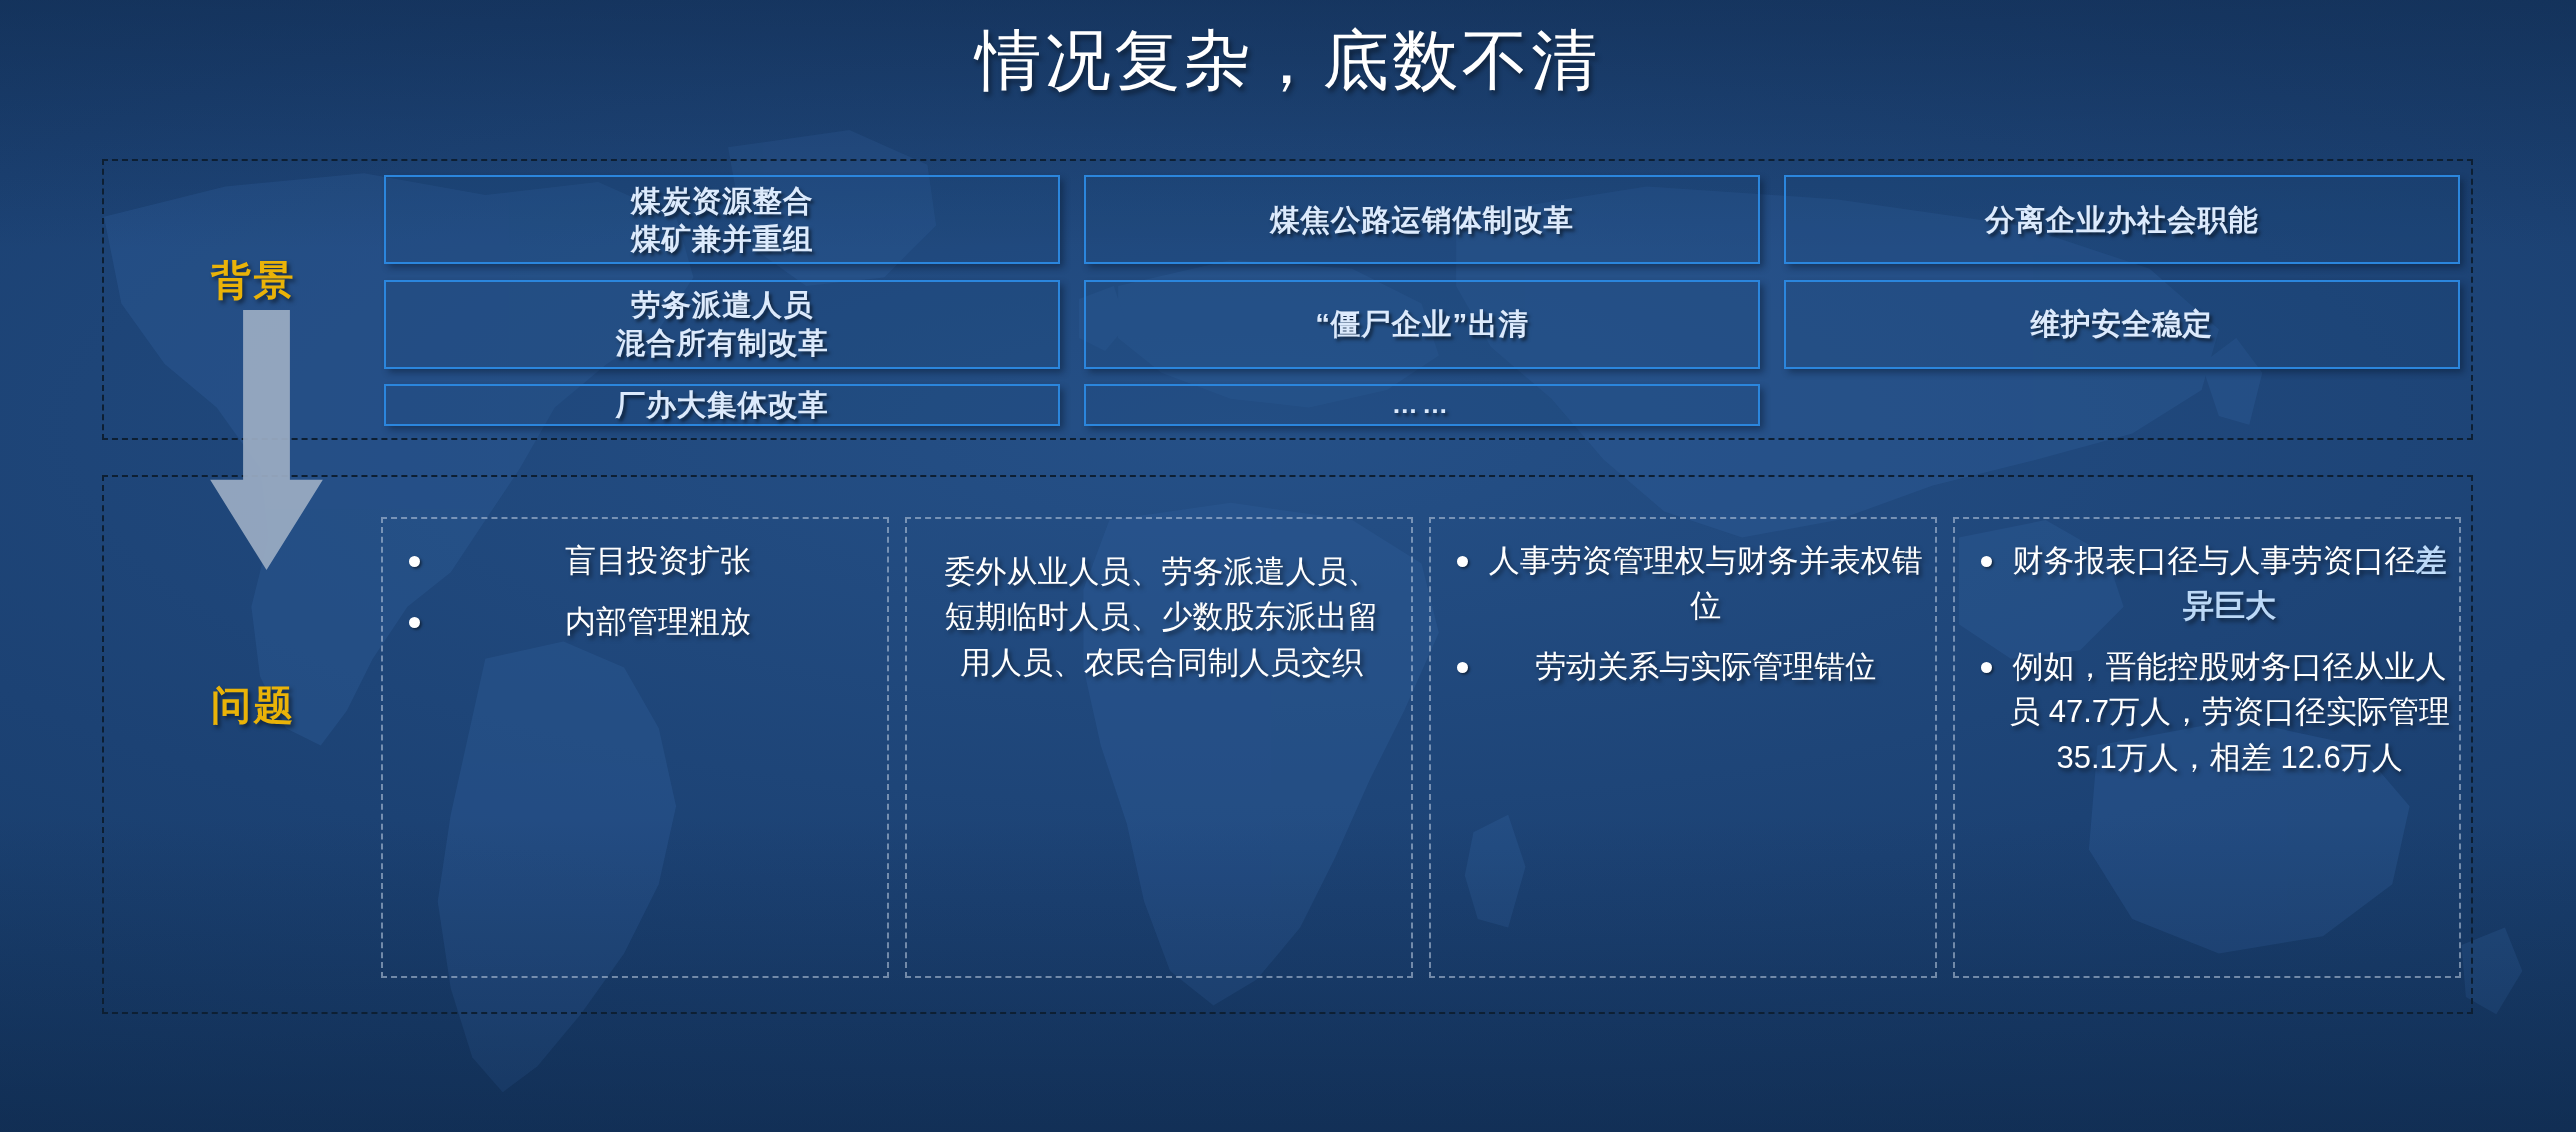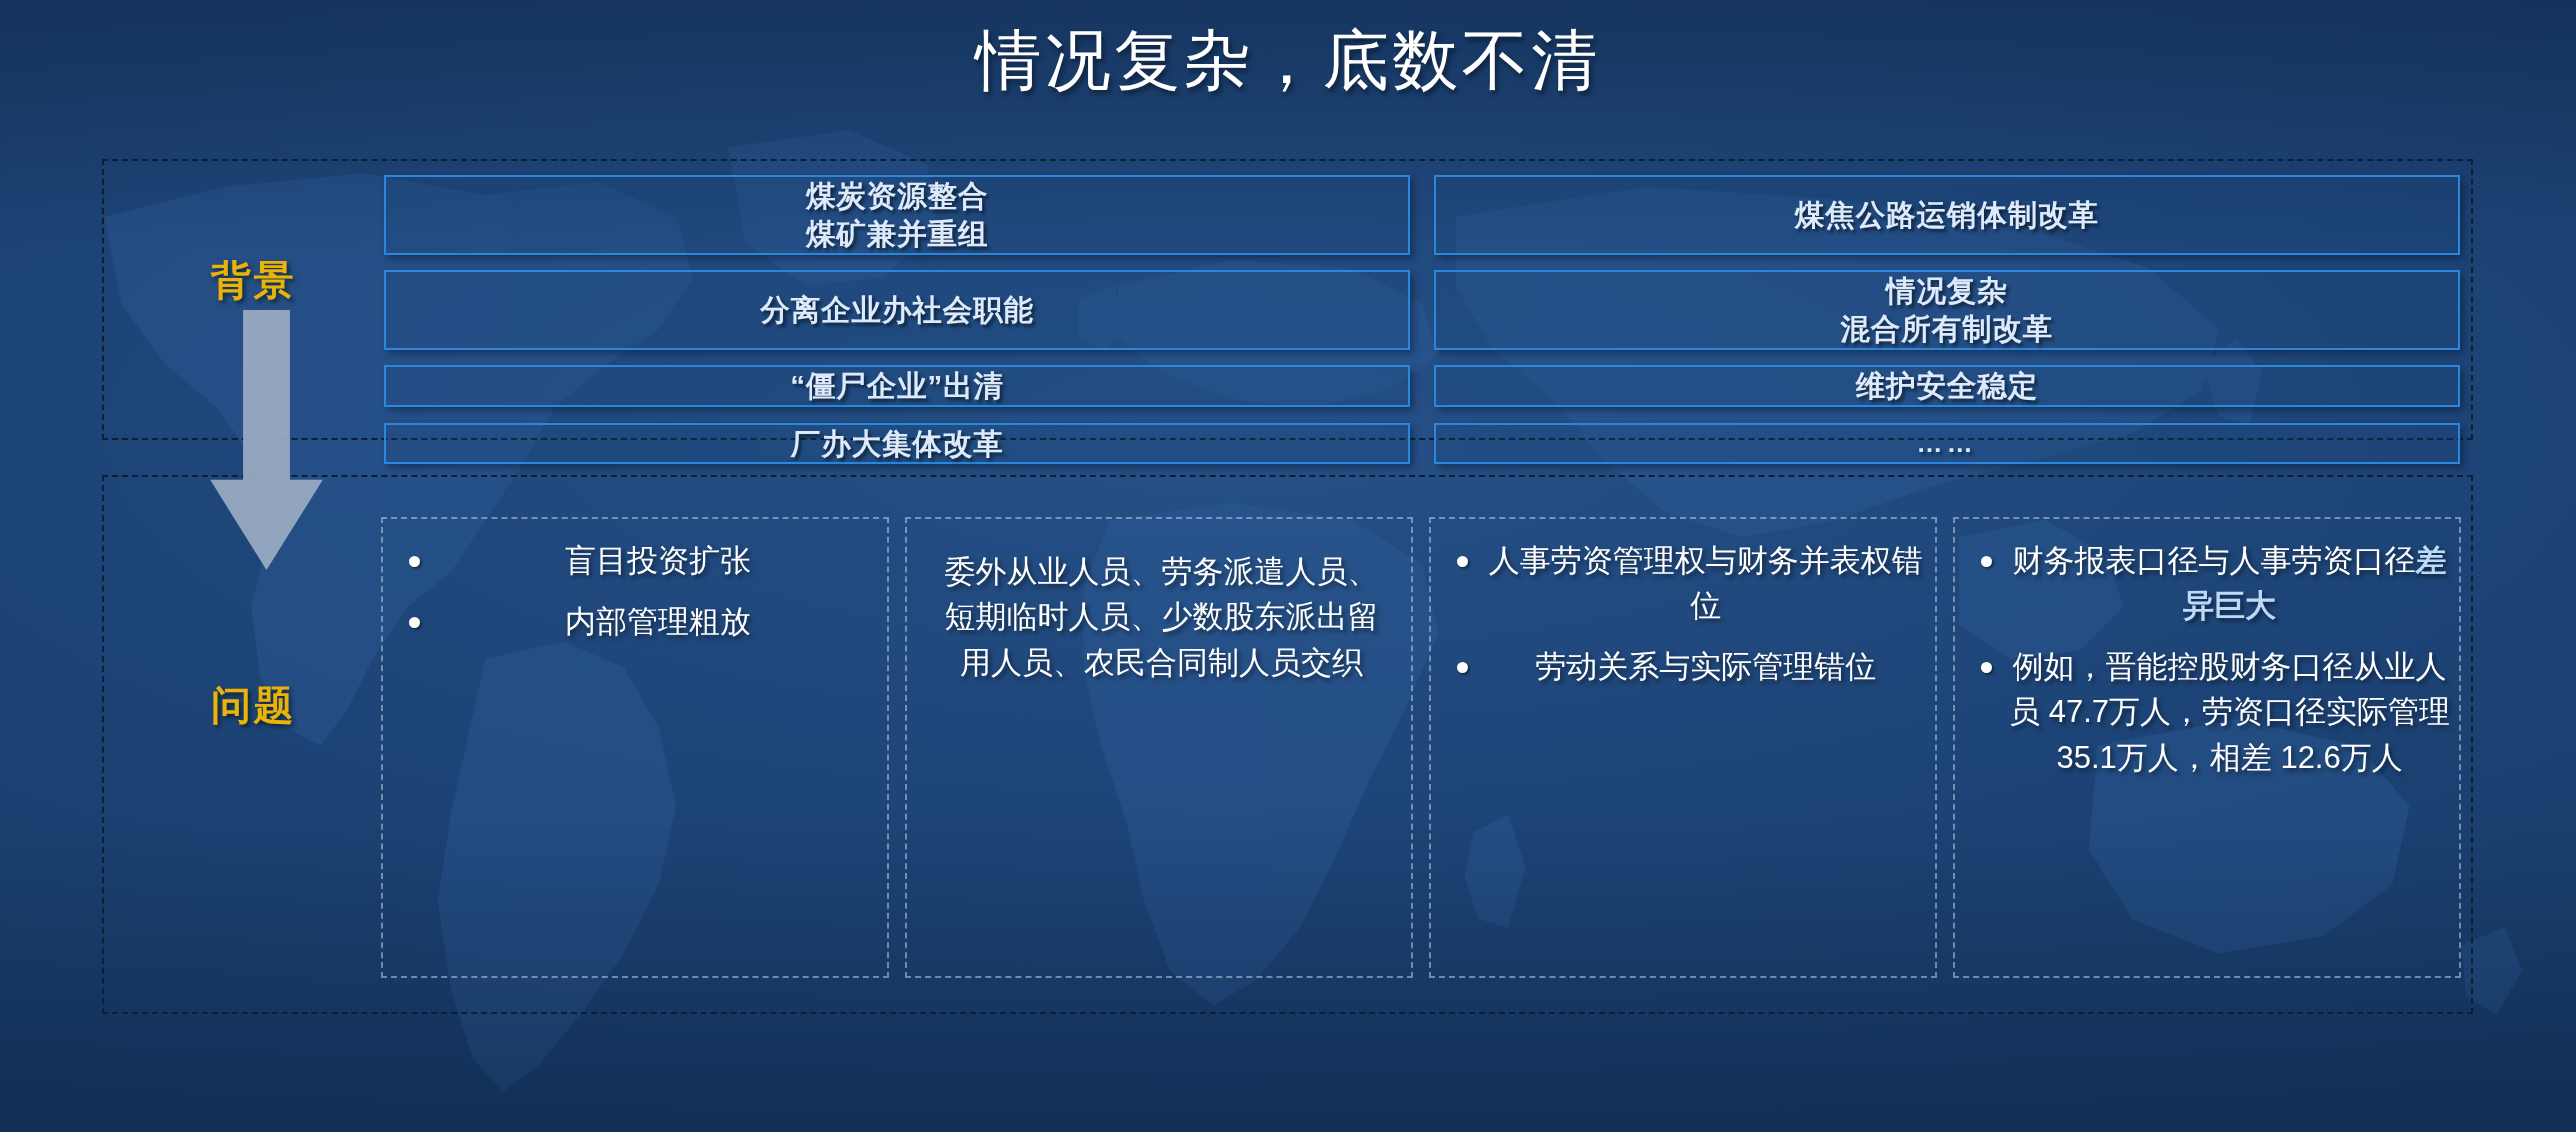--- a/index.html
+++ b/index.html
@@ -43,21 +43,21 @@
     letter-spacing:2.6px;text-shadow:2.6px 2.6px 4.3px rgba(0,0,0,.5);
     z-index:6;white-space:nowrap;
   }
   #label-bg{left:211px;top:253px;}
   #label-pb{left:211px;top:678px;}
   
   #arrow{position:absolute;left:210px;top:310px;width:113px;height:260px;z-index:6;}
   
   #bg-grid{
     position:absolute;left:384px;top:175px;width:2076px;height:251px;
-    display:grid;grid-template-columns:repeat(2,1fr);grid-template-rows:1fr 1fr;
+    display:grid;grid-template-columns:repeat(3,1fr);grid-template-rows:1fr 1fr;
     column-gap:23.4px;row-gap:15.6px;z-index:6;box-sizing:border-box;
   }
   .card{
     border:2.6px solid #2b86dd;
     box-sizing:border-box;
     display:flex;flex-direction:column;align-items:center;justify-content:center;
     color:#dceafc;font-size:29.5px;font-weight:bold;line-height:1.28;
     text-align:center;letter-spacing:0.9px;
     text-shadow:2.6px 2.6px 3.5px rgba(0,0,0,.55);
     background:rgba(28,70,122,.18);
@@ -144,21 +144,21 @@
     <span class="ln">煤炭资源整合</span>
     <span class="ln">煤矿兼并重组</span>
   </div>
   <div class="card">
     <span class="ln">煤焦公路运销体制改革</span>
   </div>
   <div class="card">
     <span class="ln">分离企业办社会职能</span>
   </div>
   <div class="card">
-    <span class="ln">情况复杂</span>
+    <span class="ln">劳务派遣人员</span>
     <span class="ln">混合所有制改革</span>
   </div>
   <div class="card">
     <span class="ln">“僵尸企业”出清</span>
   </div>
   <div class="card">
     <span class="ln">维护安全稳定</span>
   </div>
   <div class="card">
     <span class="ln">厂办大集体改革</span>

